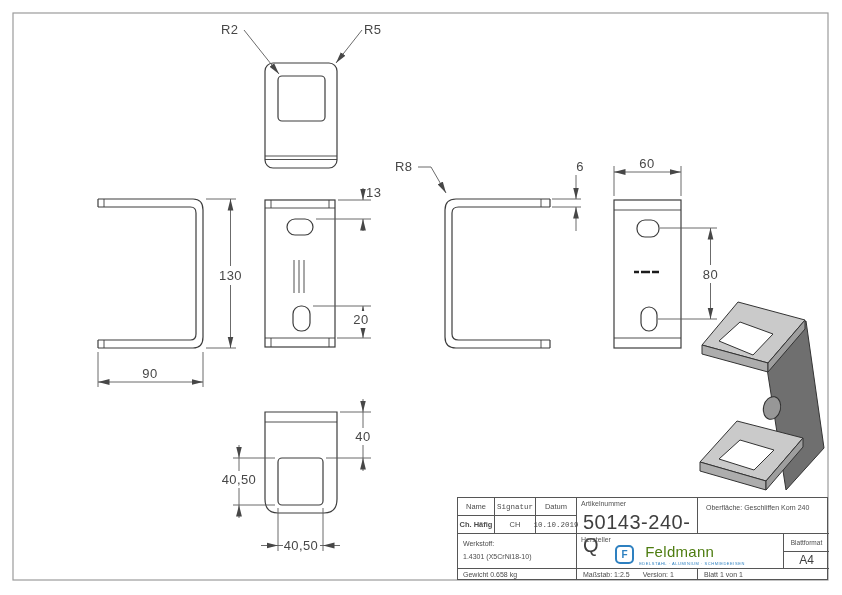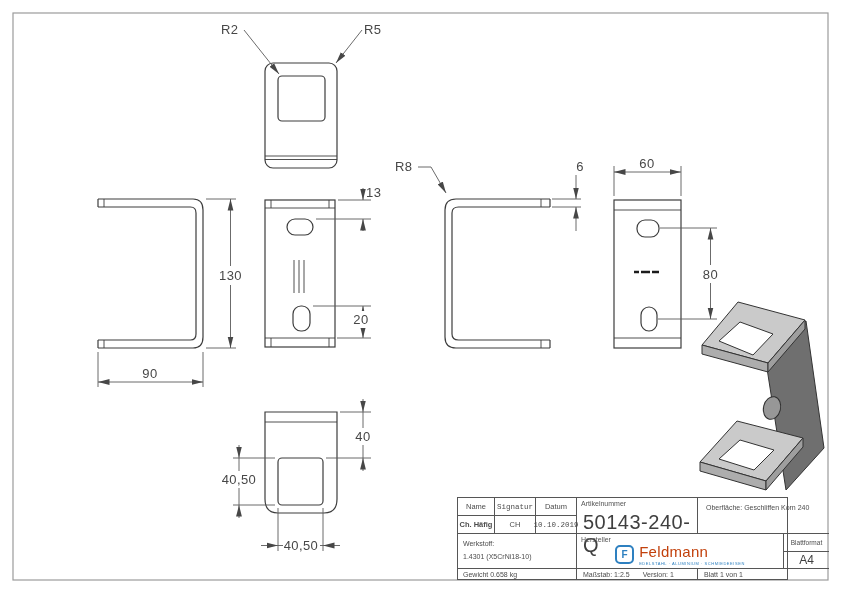--- a/index.html
+++ b/index.html
@@ -1,33 +1,33 @@
 <!DOCTYPE html>
 <html><head>
 <meta charset="utf-8">
 <style>
   html,body{margin:0;padding:0;background:#fff;}
   .page{position:relative;width:842px;height:595px;background:#fff;overflow:hidden;
         font-family:"Liberation Sans", sans-serif;}
   svg text{font-family:"Liberation Sans", sans-serif;font-size:13px;fill:#474747;letter-spacing:.4px;}
   
-  .tb{position:absolute;left:457px;top:497px;width:331px;height:83px;
+  .tb{position:absolute;left:457px;top:497px;width:371px;height:83px;
       border:1px solid #565656;box-sizing:border-box;color:#4c4c4c;}
   .cell{position:absolute;box-sizing:border-box;font-size:7.5px;color:#4c4c4c;}
   .bR{border-right:1px solid #565656;} .bB{border-bottom:1px solid #565656;}
   .ctr{display:flex;align-items:center;justify-content:center;text-align:center;}
   .lbl{position:absolute;top:2px;left:4px;font-size:7px;color:#555;}
   .artnum{position:absolute;left:6px;top:13px;font-size:20px;letter-spacing:.5px;color:#3f3f3f;}
   .two-line{padding:3px 0 0 5px;font-size:7px;line-height:13px;}
   .bottomrow{display:flex;align-items:center;font-size:7px;}
   .logo{position:absolute;left:0;right:0;top:9px;display:flex;align-items:center;justify-content:center;gap:5px;}
   .logo-box{width:15px;height:15px;border:2.2px solid #2e80c0;border-radius:5px;
             display:flex;align-items:center;justify-content:center;
             color:#2e80c0;font-size:10px;font-weight:bold;}
-  .logo-name{font-size:15px;color:#c2410c;letter-spacing:.3px;}
+  .logo-name{font-size:15px;color:#4d7c0f;letter-spacing:.3px;margin-left:6px;}
   .logo-tag{font-size:4px;color:#2e80c0;letter-spacing:.55px;margin-top:1px;white-space:nowrap;}
   .bf-top{position:absolute;left:0;top:0;width:100%;height:17px;border-bottom:1px solid #565656;
           font-size:6.5px;}
   .bf-a4{position:absolute;left:0;top:17px;width:100%;height:17px;font-size:12px;color:#3f3f3f;}
 </style>
 </head>
 <body>
 
 <div class="page">
 

